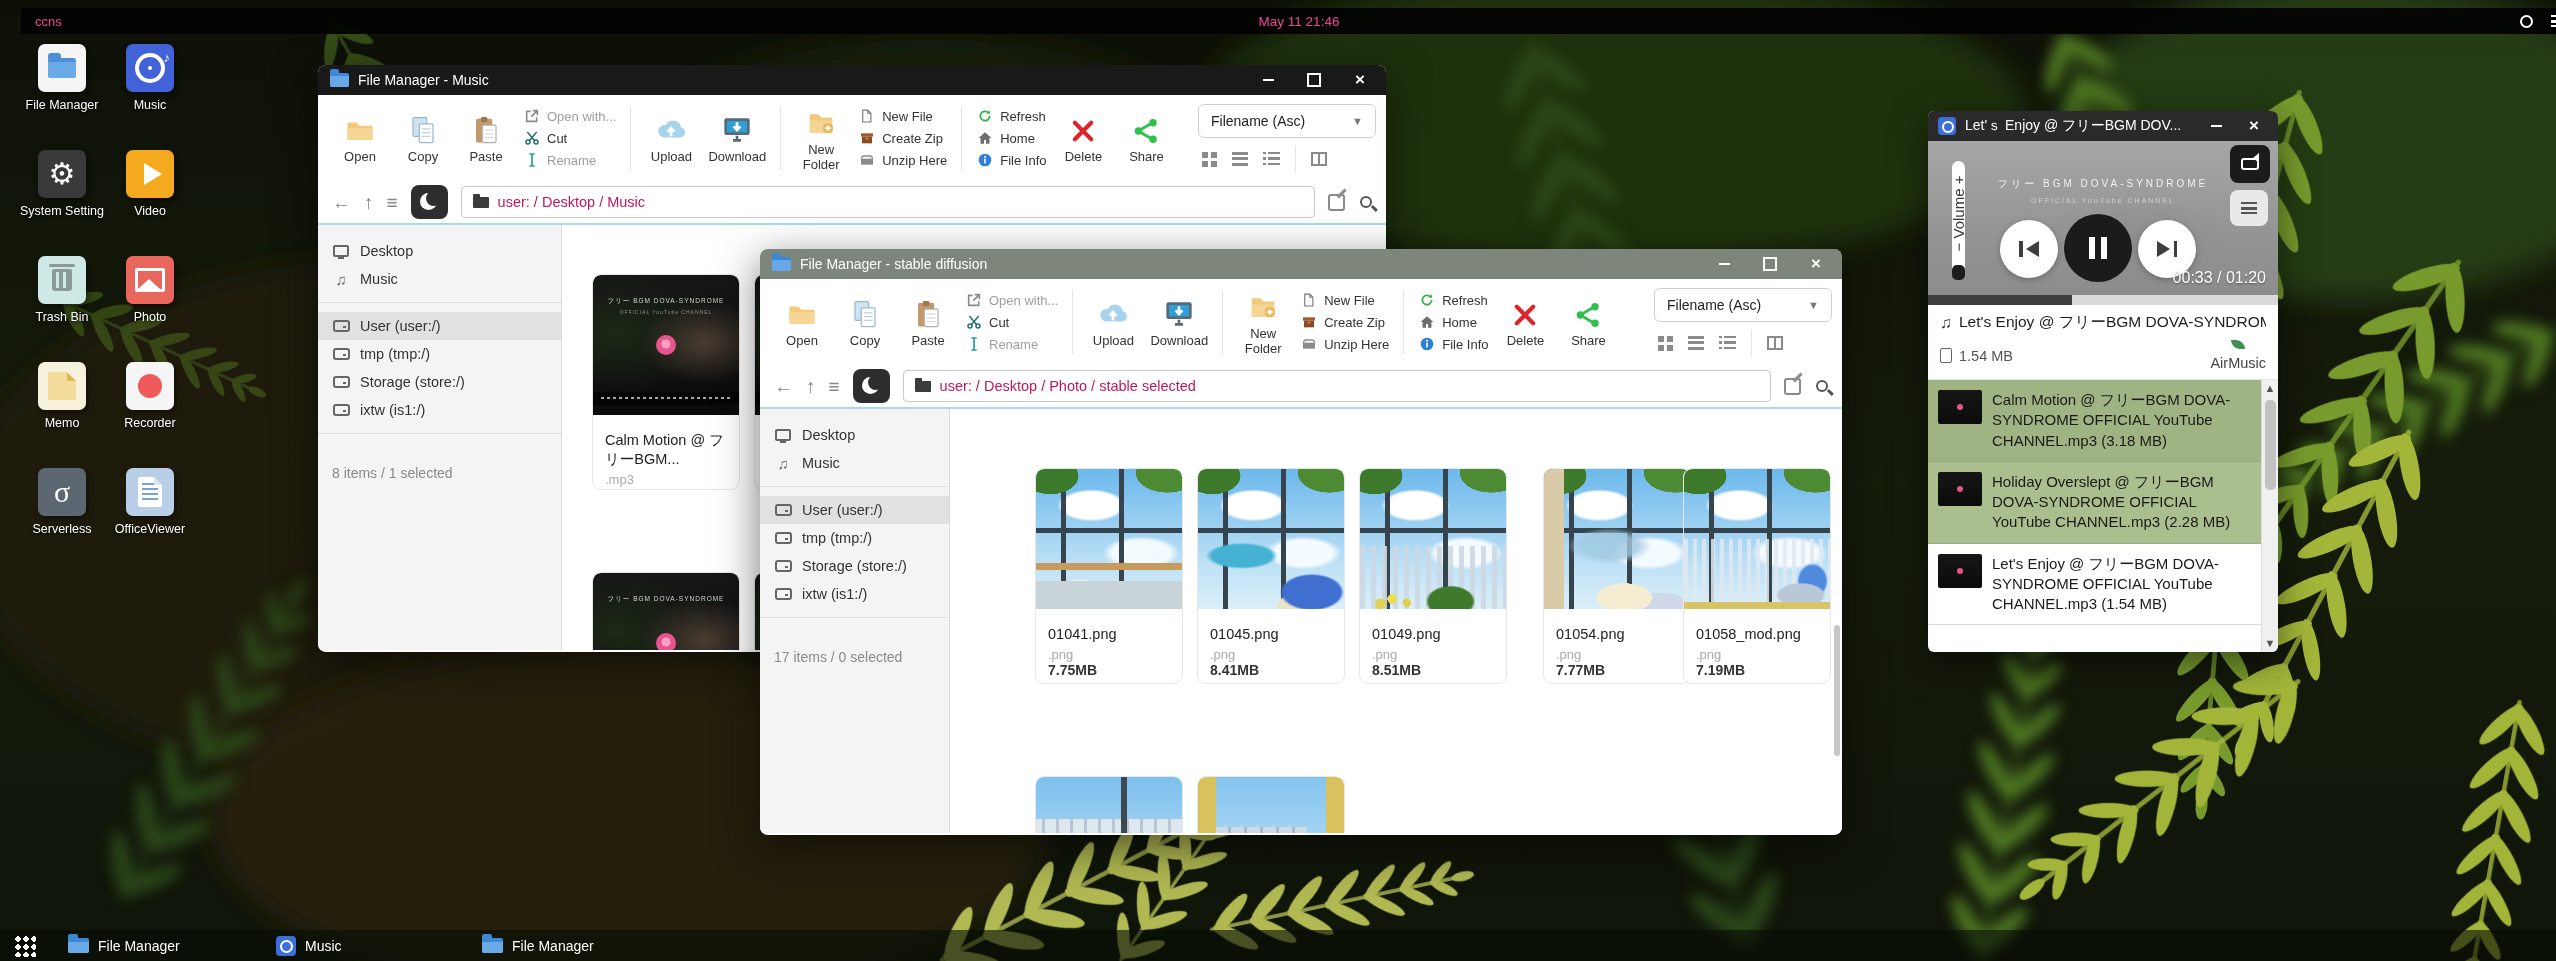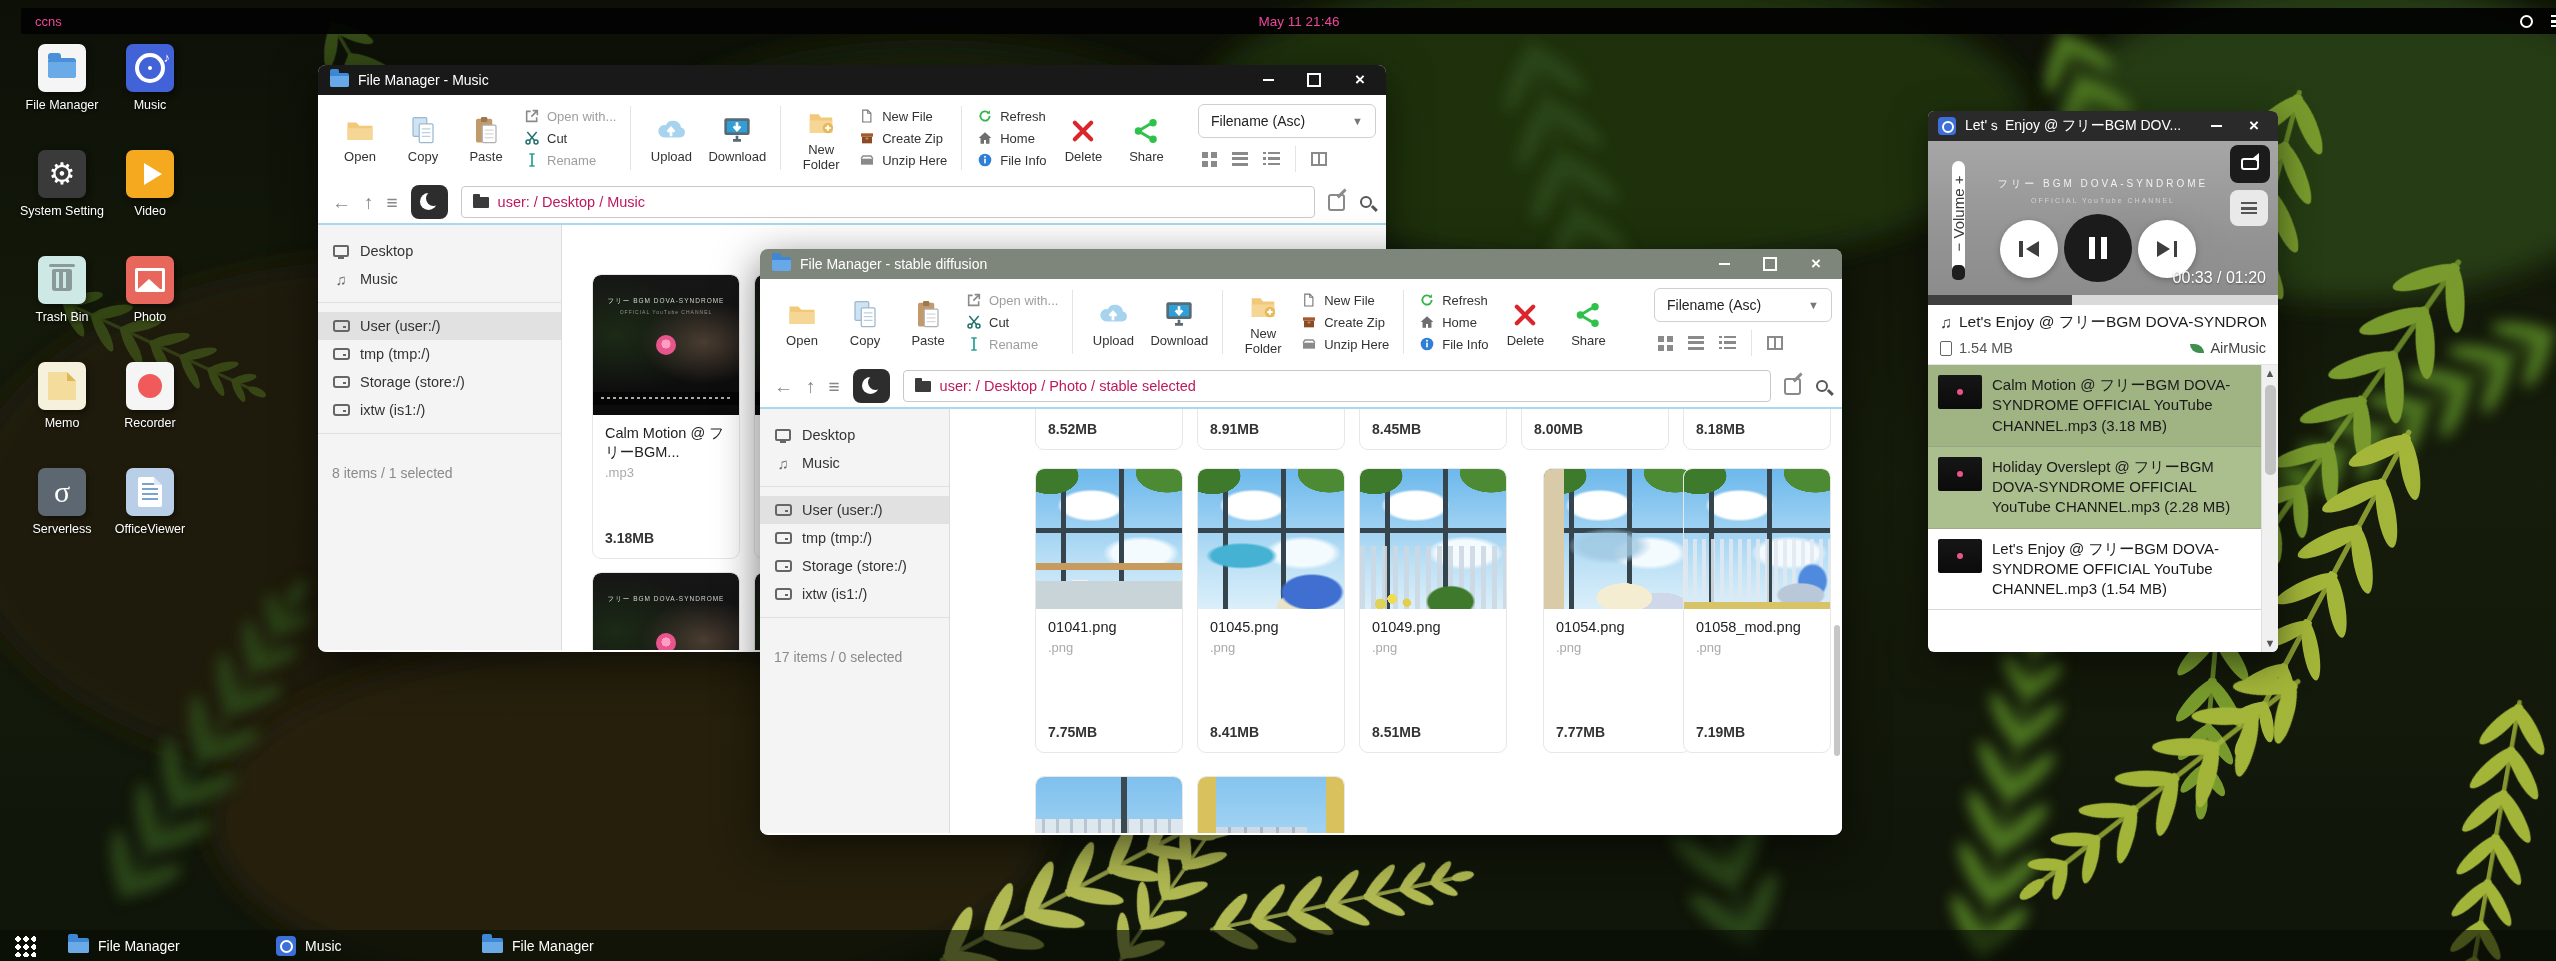--- a/index.html
+++ b/index.html
@@ -121,22 +121,22 @@
   .side-status { padding:22px 14px 0 14px; font-size:14px; color:#8a8a8a; }
   .si-ic { width:18px; height:16px; flex:0 0 auto; display:flex; align-items:center; justify-content:center; color:#666; }
   .ic-desktop { width:16px; height:12px; border:2px solid #666; border-radius:2px; position:relative; }
   .ic-desktop::after { content:""; position:absolute; left:3px; right:3px; bottom:-4px; height:2px; background:#666; }
   .ic-note { font-size:15px; color:#666; line-height:1; }
   .ic-drive { width:17px; height:12px; border:2px solid #666; border-radius:3px; position:relative; }
   .ic-drive::after { content:""; position:absolute; right:2px; bottom:2px; width:3px; height:2px; background:#666; }
   .main { flex:1; position:relative; background:#fff; overflow:hidden; }
 
   
-  .card { position:absolute; width:148px; height:285px; border:1px solid #e7e7e7; border-radius:9px; background:#fff;
-    display:flex; flex-direction:column; overflow:hidden; cursor:pointer; }
+  .card { position:absolute; width:148px; height:216px; border:1px solid #e7e7e7; border-radius:9px; background:#fff;
+    display:flex; flex-direction:column; overflow:hidden; cursor:pointer;gap:7px; }
   .thumb { height:140px; flex:0 0 auto; border-radius:8px 8px 0 0; position:relative; overflow:hidden; }
   .cbody { flex:1; display:flex; flex-direction:column; padding:9px 12px 8px 12px; }
   .cname { font-size:14.5px; color:#222; line-height:1.3; max-height:40px; overflow:hidden; }
   .cext { font-size:13px; color:#aaa; margin-top:3px; }
   .csize { margin-top:auto; font-size:14px; color:#333; padding-bottom:4px;font-weight:bold; }
 
   .mthumb { background:
     radial-gradient(90px 60px at 76% 48%, #4a3d31 0%, rgba(74,61,49,0) 70%),
     radial-gradient(130px 80px at 16% 42%, #1c2a16 0%, rgba(28,42,22,0) 75%),
     linear-gradient(180deg,#161616,#0b0b0b); }
@@ -235,21 +235,21 @@
   .menu-g { width:16px; height:12px; border-top:2.5px solid #555; border-bottom:2.5px solid #555; position:relative; }
   .menu-g::after { content:""; position:absolute; left:0; right:0; top:3px; height:2.5px; background:#555; }
   .ptime { position:absolute; right:12px; bottom:8px; color:#fff; font-size:16px; text-shadow:0 1px 2px rgba(0,0,0,.4); }
   .progress { height:10px; background:#d9d9d9; position:relative; flex:0 0 auto; }
   .progress .fill { position:absolute; left:0; top:0; bottom:0; width:41%; background:#3f3f3f; }
   .tinfo { background:#fff; padding:7px 12px 8px 12px; flex:0 0 auto; border-bottom:1px solid #e5e5e5; }
   .tname { font-size:15.5px; color:#1e1e1e; white-space:nowrap; overflow:hidden; text-overflow:ellipsis; display:flex; gap:7px; align-items:center; }
   .tmeta { display:flex; align-items:center; margin-top:7px; font-size:14.5px; color:#555; gap:7px; }
   .note-dark { color:#3a3a3a; font-size:16px; }
   .docic { width:12px; height:15px; border:1.5px solid #666; border-radius:2px; }
-  .brand { margin-left:auto; display:flex; align-items:center; gap:6px; color:#444; }
+  .brand { margin-left:auto; display:flex; align-items:center; gap:6px; color:#444;flex-direction:column; }
   .leaf { width:14px; height:9px; background:#3f8f4f; border-radius:0 9px 0 9px; }
   .playlist { position:relative; flex:1; overflow:hidden; }
   .plitem { display:flex; gap:10px; padding:10px 22px 10px 10px; border-bottom:1px solid #8a8a8a55; cursor:pointer; }
   .pl-green1 { background:rgba(138,162,104,.82); } .pl-green2 { background:rgba(152,176,116,.82); } .pl-white { background:#fff; }
   .plthumb { width:44px; height:34px; border-radius:2px; flex:0 0 auto; position:relative;
     background:linear-gradient(180deg,#161616,#0b0b0b); }
   .plthumb::after { content:""; position:absolute; left:50%; top:50%; width:6px; height:6px; margin:-3px; border-radius:50%; background:#e8558c; }
   .plname { font-size:15px; color:#1b1b1b; line-height:1.35; }
   .plscroll { position:absolute; right:0; top:0; bottom:0; width:17px; background:#f0f0f0; border-left:1px solid #ddd;
     display:flex; flex-direction:column; align-items:center; justify-content:space-between; padding:3px 0; }

